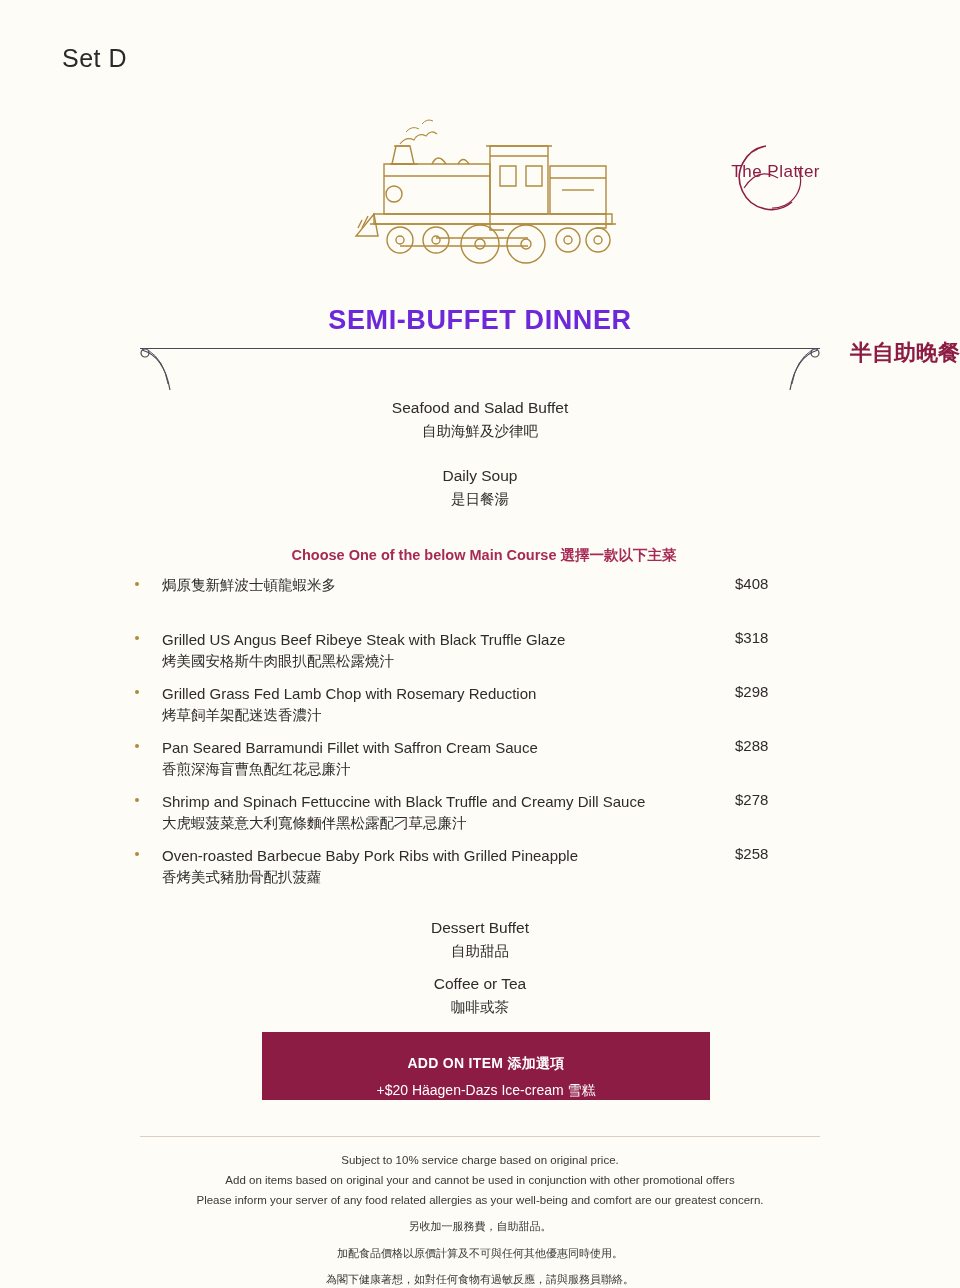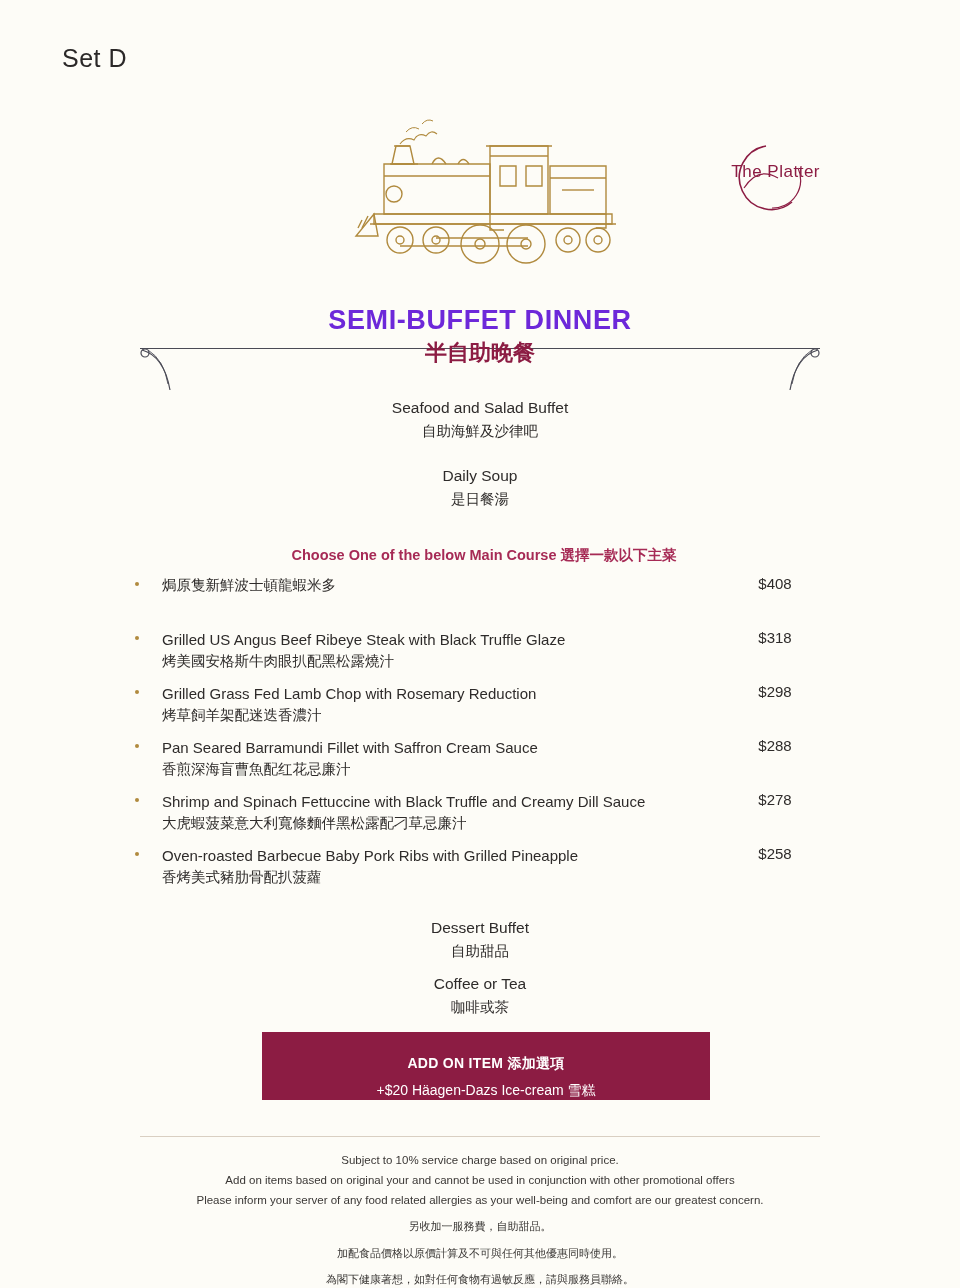--- a/index.html
+++ b/index.html
@@ -105,21 +105,21 @@
     font-size: 27px;
     font-weight: bold;
     letter-spacing: 0.6px;
     color: #6d28d9;
   }
   .title-sub {
     position: absolute;
     left: 0;
     top: 338px;
     width: 960px;
-    text-align: center;
+    text-align: right;
     font-size: 22px;
     font-weight: bold;
     color: #8c1c43;
   }
 
   
   .course {
     position: absolute;
     width: 960px;
     text-align: center;
@@ -184,21 +184,21 @@
     font-size: 14.5px;
     color: #2e2b2a;
     line-height: 1.5;
   }
   .item .price {
     position: absolute;
     right: 10px;
     top: 0px;
     font-size: 15px;
     color: #2e2b2a;
-    text-align: center;
+    text-align: left;
     width: 80px;
   }
 
   
   .dessert { top: 916px; }
   .coffee { top: 972px; }
 
   
   .addon {
     position: absolute;

